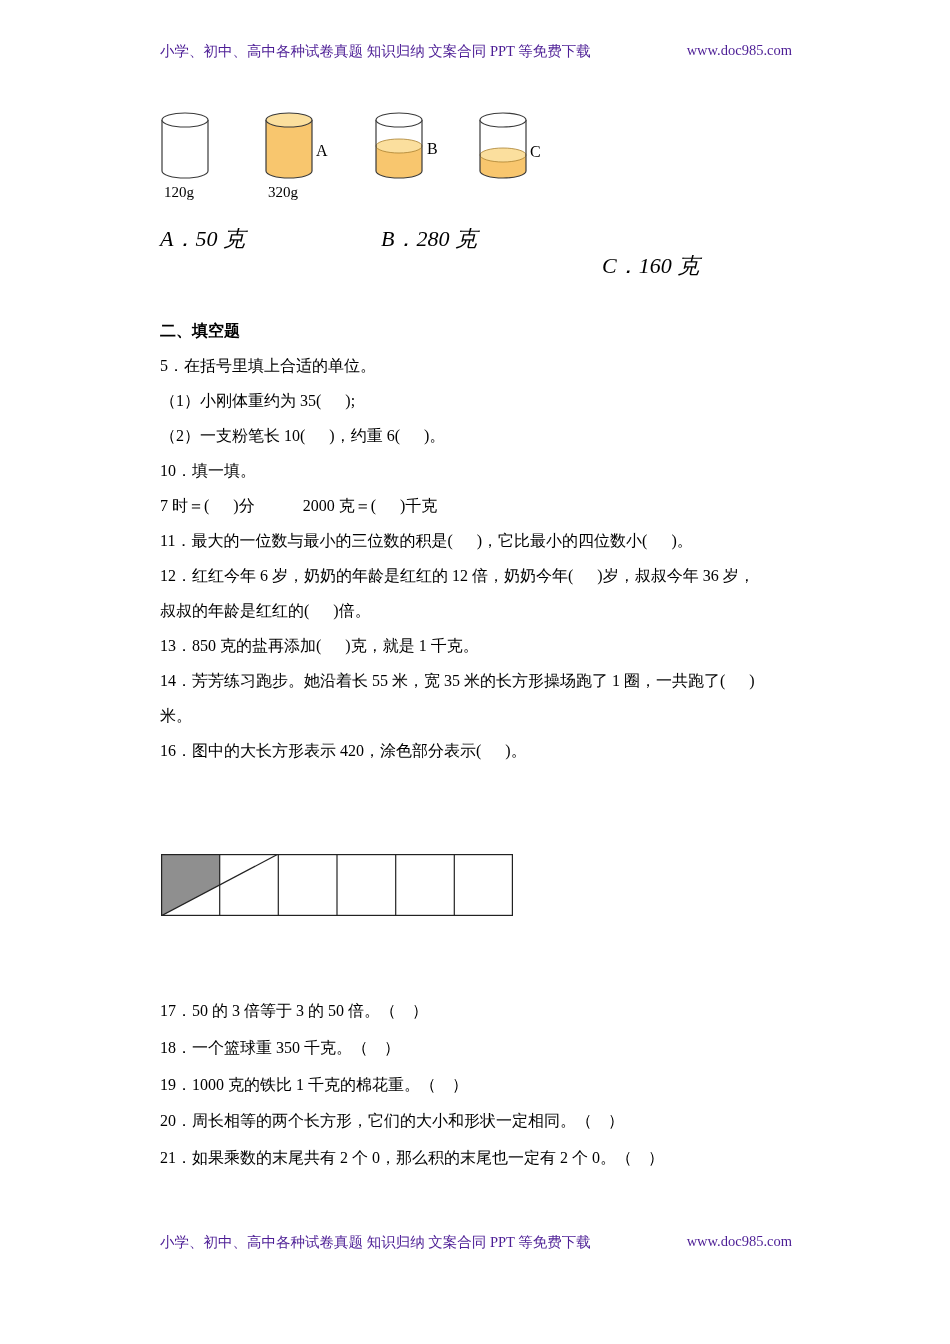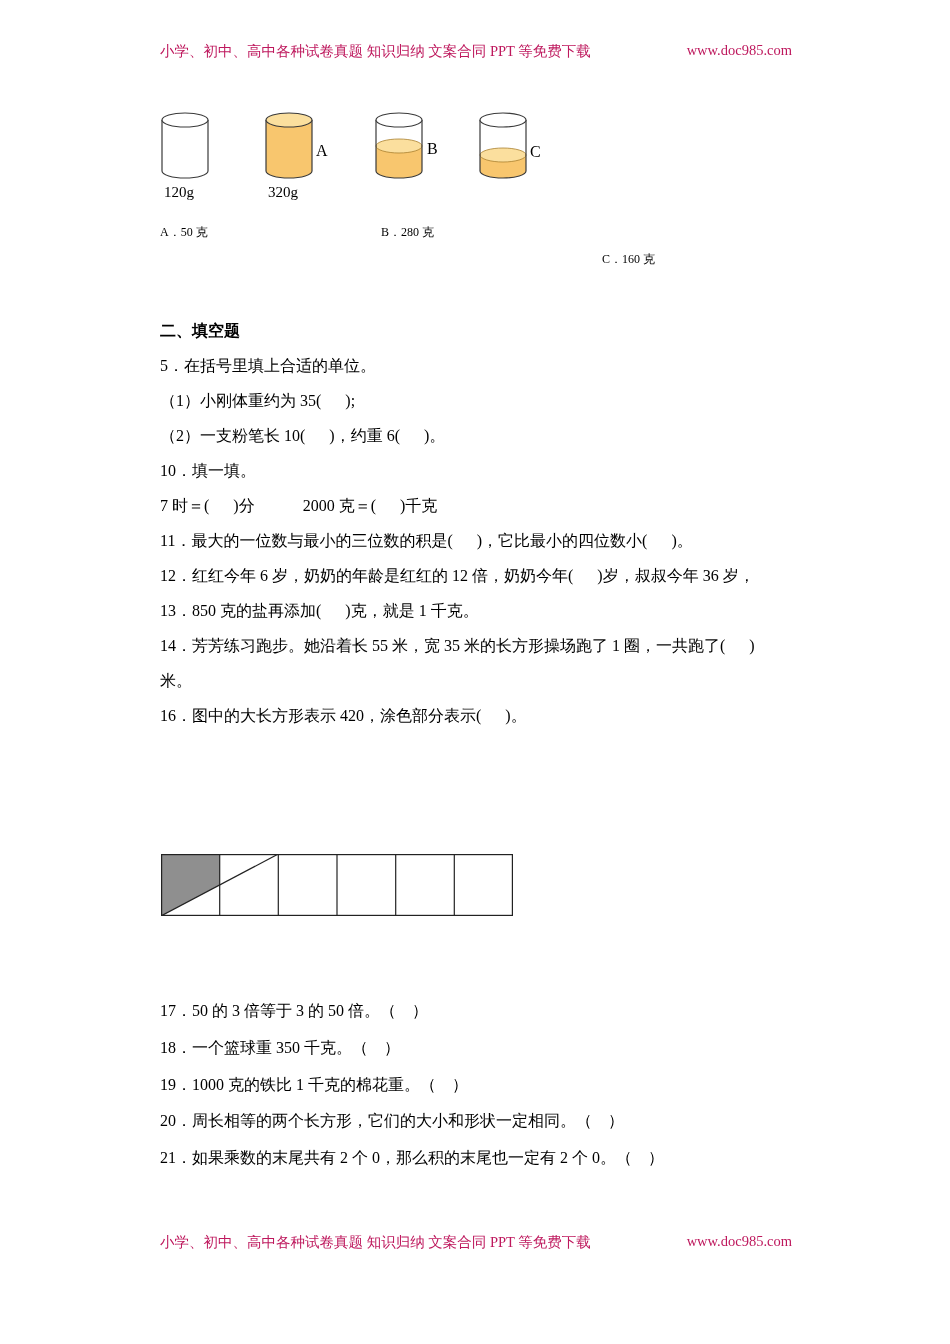--- a/index.html
+++ b/index.html
@@ -7,31 +7,31 @@
     position:relative;
     width:950px;height:1344px;
     background:#ffffff;
     color:#000;
     font-family:"Liberation Serif","DejaVu Serif",serif;
     overflow:hidden;
   }
   .header,.footer{
     position:absolute;left:160px;width:632px;
     display:flex;justify-content:space-between;
-    font-size:14.5px;color:#be185d;white-space:pre;
+    font-size:14.5px;color:#4c1d95;white-space:pre;
   }
   .header{top:42px;}
   .footer{top:1233px;}
 
   .beakers{position:absolute;left:160px;top:110px;width:420px;height:100px;}
   .beaker-labels span{position:absolute;top:74px;font-size:15px;}
   .wlabel-0{left:4px;}
   .wlabel-1{left:108px;}
 
-  .options{position:absolute;left:160px;top:224px;width:632px;height:28px;font-size:12px;}
+  .options{position:absolute;left:160px;top:224px;width:632px;height:28px;font-size:22px;font-style:italic;}
   .options .opt{position:absolute;top:0;white-space:pre;}
   .opt-0{left:0;}
   .opt-1{left:221px;}
   .opt-2{left:442px;margin-top:27px;}
 
   .section{position:absolute;left:160px;width:670px;font-size:16px;}
   .section .heading{font-weight:bold;margin:0;white-space:pre;}
   .section p{margin:0;white-space:pre;}
   .fill{top:313px;}
   .fill .heading,.fill p{line-height:35px;height:35px;}
@@ -100,20 +100,21 @@
 
   <div class="section fill">
     <p class="heading">二、填空题</p>
     <p>5．在括号里填上合适的单位。</p>
     <p>（1）小刚体重约为 35(      );</p>
     <p>（2）一支粉笔长 10(      )，约重 6(      )。</p>
     <p>10．填一填。</p>
     <p>7 时＝(      )分            2000 克＝(      )千克</p>
     <p>11．最大的一位数与最小的三位数的积是(      )，它比最小的四位数小(      )。</p>
     <p>12．红红今年 6 岁，奶奶的年龄是红红的 12 倍，奶奶今年(      )岁，叔叔今年 36 岁，</p>
+    <p>叔叔的年龄是红红的(      )倍。</p>
     <p>13．850 克的盐再添加(      )克，就是 1 千克。</p>
     <p>14．芳芳练习跑步。她沿着长 55 米，宽 35 米的长方形操场跑了 1 圈，一共跑了(      )</p>
     <p>米。</p>
     <p>16．图中的大长方形表示 420，涂色部分表示(      )。</p>
   </div>
 
   <svg class="fig16" width="352" height="62" viewBox="0 0 352 62">
     <polygon points="0,0 58.7,0 58.7,31 0,62" fill="#8F8F8F"></polygon>
     <line x1="0" y1="62" x2="117.3" y2="0" stroke="#222222" stroke-width="1.2"></line>
     <g stroke="#222222" stroke-width="1.2">

